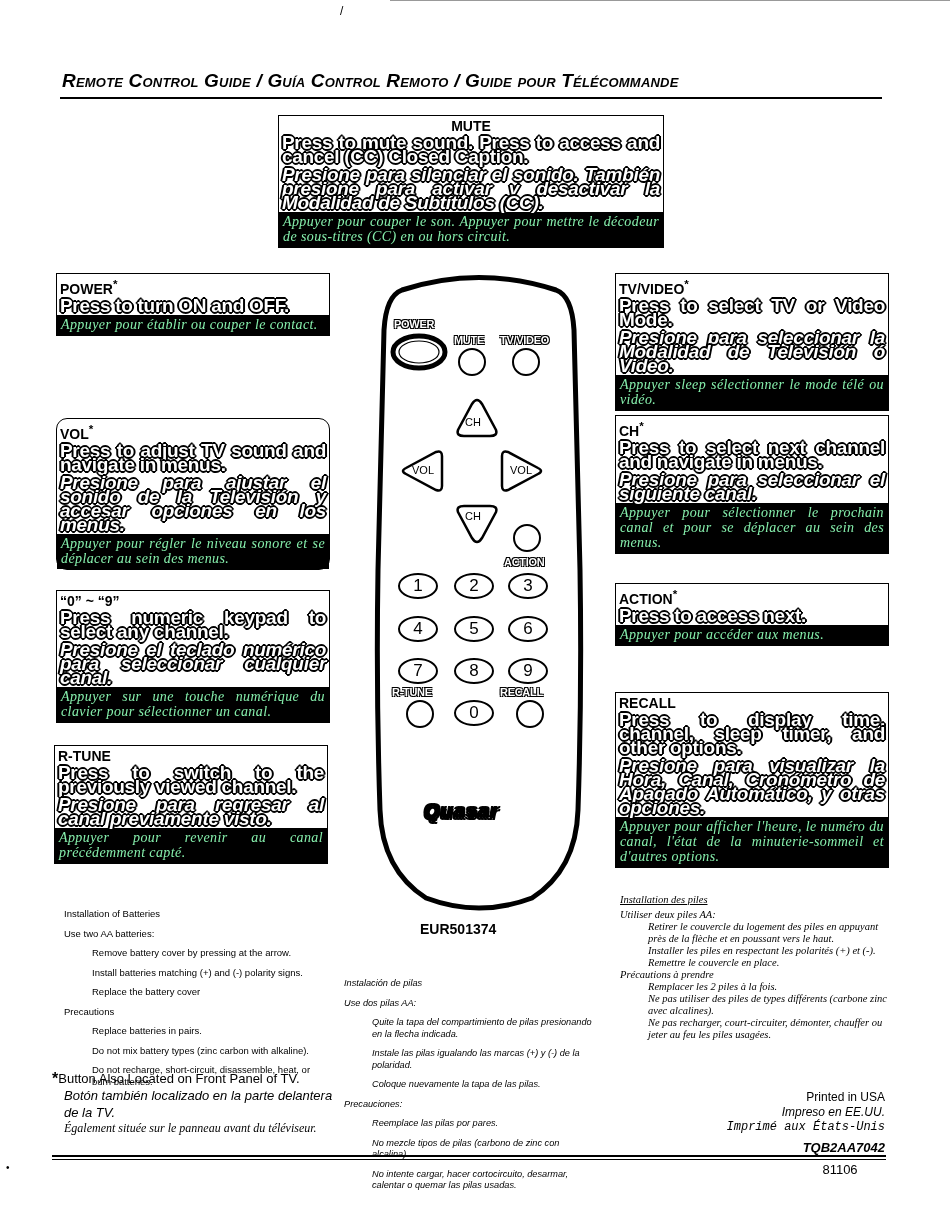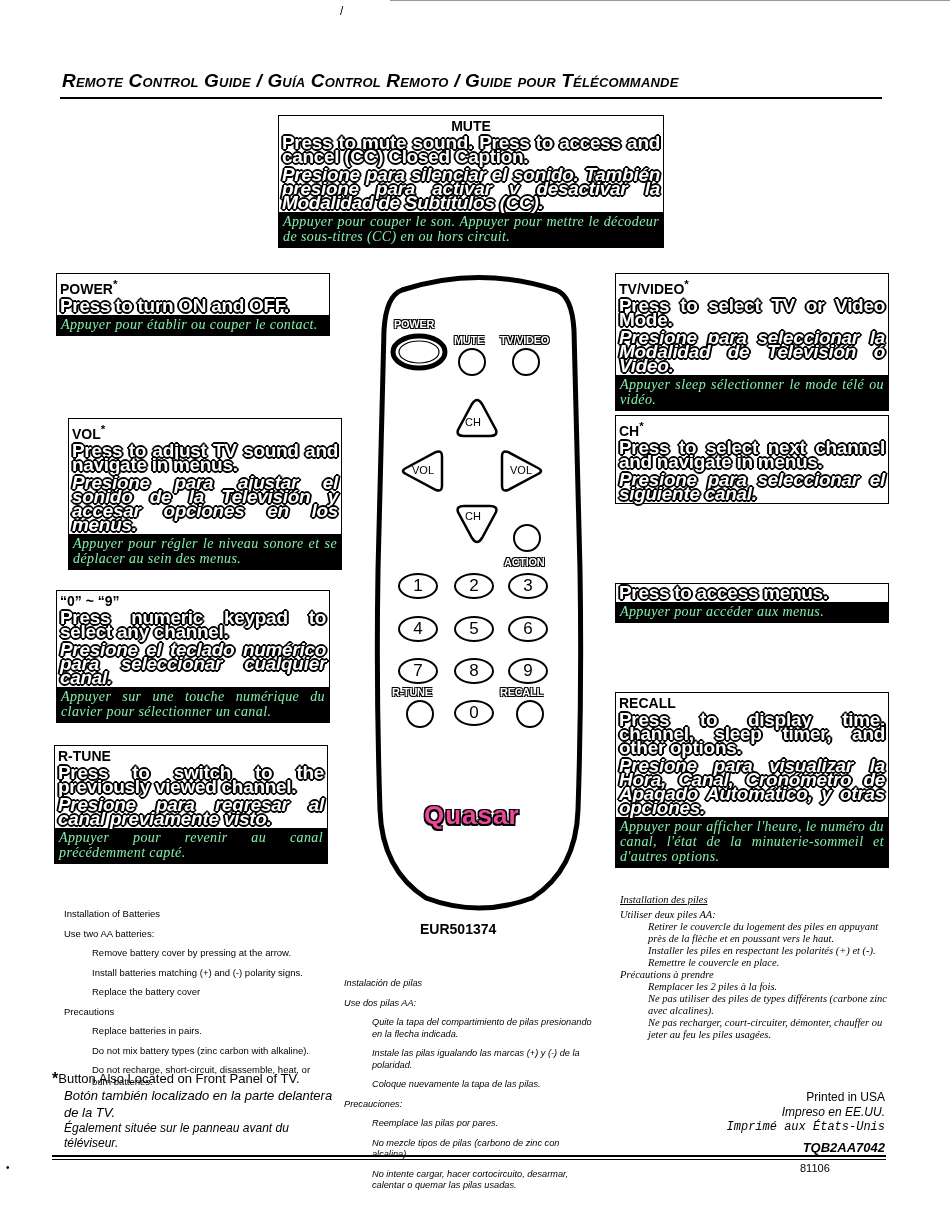--- a/index.html
+++ b/index.html
@@ -28,28 +28,28 @@
 
   .small { font-size:9.5px; line-height:11.5px; }
   .small .ind { padding-left:28px; }
   .small p { margin:8px; }
   .serif { font-family:"Liberation Serif", serif; font-style:italic; font-size:10.5px; line-height:12px; }
   .ital { font-style:italic; }
 
   .footnote { left:52px; top:1070px; width:290px; font-size:13px; line-height:17px; }
   .footnote .star { font-size:16px; font-weight:bold; vertical-align:top; }
   .footnote .es { font-style:italic; padding-left:12px; }
-  .footnote .fr { font-family:Liberation Sans, sans-serif; font-style:italic; font-size:12px; line-height:15px; padding-left:12px; }
+  .footnote .fr { font-family:Liberation Serif, serif; font-style:italic; font-size:12px; line-height:15px; padding-left:12px; }
 
   .printed { left:700px; top:1090px; width:185px; text-align:right; font-size:12px; line-height:15px; }
   .printed .fr { font-family:Liberation Mono, monospace; font-style:italic; }
   .partno { left:700px; top:1140px; width:185px; text-align:right; font-weight:bold; font-style:italic; font-size:13px; }
   .bottom-rule1 { left:52px; top:1155px; width:834px; height:2px; background:#000; }
   .bottom-rule2 { left:52px; top:1159px; width:834px; height:1px; background:#000; }
-  .pageno { left:800px; top:1162px; width:80px; text-align:left; font-size:11px; }
+  .pageno { left:800px; top:1162px; width:80px; text-align:center; font-size:13px; }
   .dot { left:6px; top:1162px; font-size:10px; }
 </style>
 </head>
 <body>
 
 <div class="abs top-rule"></div>
 <div class="abs top-mark">/</div>
 
 <div class="abs title">Remote Control Guide / Guía Control Remoto / Guide pour Télécommande</div>
 <div class="abs title-rule"></div>
@@ -60,21 +60,21 @@
   <div class="es">Presione para silenciar el sonido.  También presione para activar y desactivar la Modalidad de Subtítulos (CC).</div>
   <div class="fr">Appuyer pour couper le son. Appuyer pour mettre le décodeur de sous-titres (CC) en ou hors circuit.</div>
 </div>
 
 <div class="box" style="left:56px; top:273px; width:272px;">
   <div class="hdr"><span>POWER</span><sup>*</sup></div>
   <div class="en">Press to turn ON and OFF.</div>
   <div class="fr">Appuyer pour établir ou couper le contact.</div>
 </div>
 
-<div class="box" style="left:68px; top:418px; width:272px;">
+<div class="box" style="left:56px; top:418px; width:272px;border-radius:11px;">
   <div class="hdr"><span>VOL</span><sup>*</sup></div>
   <div class="en">Press to adjust TV sound and navigate in menus.</div>
   <div class="es">Presione para ajustar el sonido de la Televisión y accesar opciones en los menús.</div>
   <div class="fr">Appuyer pour régler le niveau sonore et se déplacer au sein des menus.</div>
 </div>
 
 <div class="box" style="left:56px; top:590px; width:272px;">
   <div class="hdr">“0” ~ “9”</div>
   <div class="en">Press numeric keypad  to select any channel.</div>
   <div class="es">Presione el teclado numérico para seleccionar cualquier canal.</div>
@@ -92,24 +92,26 @@
   <div class="hdr"><span>TV/VIDEO</span><sup>*</sup></div>
   <div class="en">Press to select TV or Video Mode.</div>
   <div class="es">Presione para seleccionar la Modalidad de Televisión ó Video.</div>
   <div class="fr">Appuyer sleep sélectionner le mode télé ou vidéo.</div>
 </div>
 
 <div class="box" style="left:615px; top:415px; width:272px;">
   <div class="hdr"><span>CH</span><sup>*</sup></div>
   <div class="en">Press to select next channel and navigate in menus.</div>
   <div class="es">Presione para seleccionar el siguiente canal.</div>
+  <div class="fr">Appuyer pour sélectionner le prochain canal et pour se déplacer au sein des menus.</div>
 </div>
 
 <div class="box" style="left:615px; top:583px; width:272px;">
-  <div class="en">Press to access menus.</div>
+  <div class="hdr"><span>ACTION</span><sup>*</sup></div>
+  <div class="en">Press to access next.</div>
   <div class="fr">Appuyer pour accéder aux menus.</div>
 </div>
 
 <div class="box" style="left:615px; top:692px; width:272px;">
   <div class="hdr">RECALL</div>
   <div class="en">Press to display time, channel, sleep timer, and other options.</div>
   <div class="es">Presione para visualizar la Hora, Canal, Cronómetro de Apagado Automático, y otras opciones.</div>
   <div class="fr">Appuyer pour afficher l'heure, le numéro du canal, l'état de la minuterie-sommeil et d'autres options.</div>
 </div>
 
@@ -155,21 +157,21 @@
   <div class="numkey" style="left:26px; top:388px;">7</div>
   <div class="numkey" style="left:82px; top:388px;">8</div>
   <div class="numkey" style="left:136px; top:388px;">9</div>
 
   <span class="rlabel" style="left:20px; top:416px;">R-TUNE</span>
   <span class="rlabel" style="left:128px; top:416px;">RECALL</span>
   <div class="roundkey" style="left:34px; top:430px;"></div>
   <div class="numkey" style="left:82px; top:430px;">0</div>
   <div class="roundkey" style="left:144px; top:430px;"></div>
 
-  <span class="abs" style="left:52px; top:530px; font-size:26px; font-weight:bold; color:#ec4899; text-shadow:-1.5px -1.5px 0 #000,1.5px -1.5px 0 #000,-1.5px 1.5px 0 #000,1.5px 1.5px 0 #000; letter-spacing:1px;">Quasar</span>
+  <span class="abs" style="left:52px; top:530px; font-size:20px; font-weight:bold; font-style:italic; color:#000000; text-shadow:-1.5px -1.5px 0 #000,1.5px -1.5px 0 #000,-1.5px 1.5px 0 #000,1.5px 1.5px 0 #000; letter-spacing:1px;">Quasar</span>
 </div>
 <div class="abs model">EUR501374</div>
 
 <div class="abs small" style="left:56px; top:900px; width:280px;">
   <p style="margin-bottom:5px;">Installation of Batteries</p>
   <p>Use two AA batteries:</p>
   <p class="ind">Remove battery cover by pressing at the arrow.</p>
   <p class="ind">Install batteries matching (+) and (-) polarity signs.</p>
   <p class="ind" style="margin-bottom:5px;">Replace the battery cover</p>
   <p>Precautions</p>

